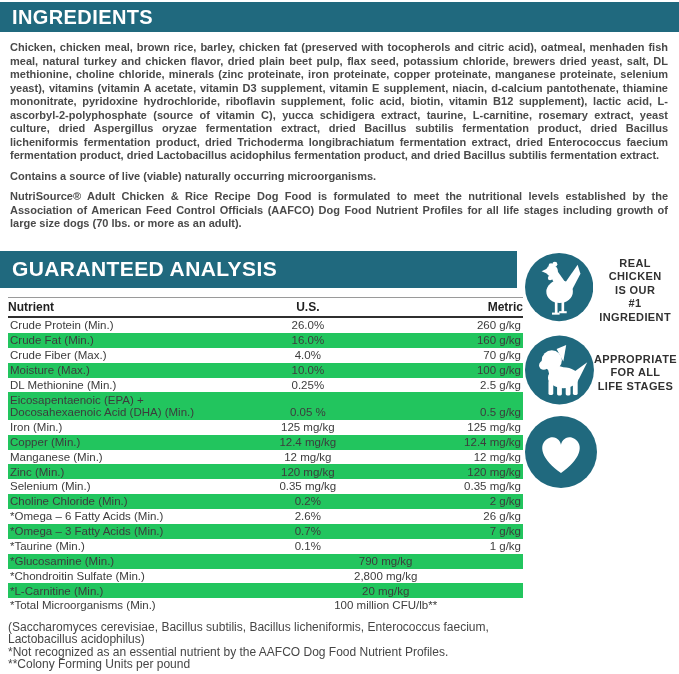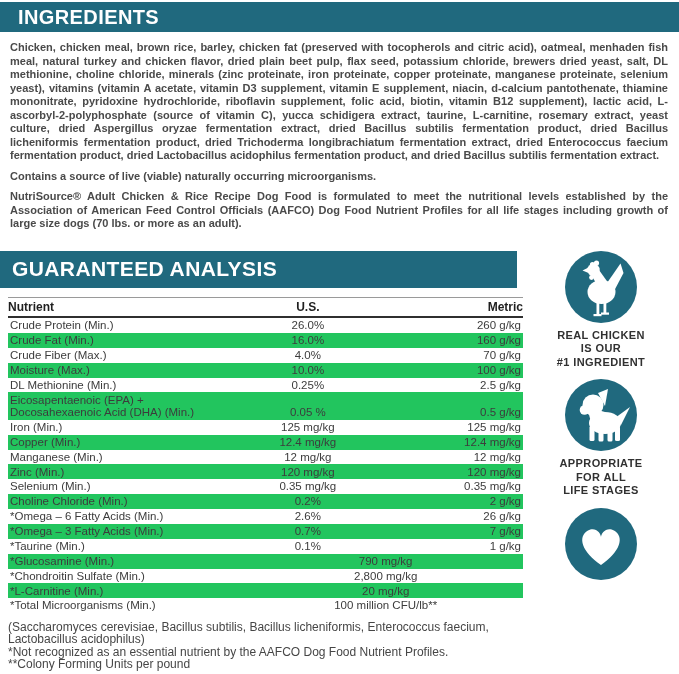--- a/index.html
+++ b/index.html
@@ -15,21 +15,21 @@
     font-weight: bold;
     letter-spacing: 0.4px;
     box-sizing: border-box;
     display: flex;
     align-items: center;
   }
   #ingredients-bar {
     margin-top: 2px;
     height: 30px;
     width: 679px;
-    padding-left: 18px;
+    padding-left: 12px;
     font-size: 20px;
   }
   #ingredients-text {
     padding: 9px 11px 0 10px;
     font-size: 11px;
     line-height: 13.5px;
     color: #4a4a4a;
     font-weight: bold;
   }
   #ingredients-text p {
@@ -86,21 +86,21 @@
   #footnotes .footnote { margin: 0; }
   #right-col {
     flex: 1;
     display: flex;
     flex-direction: column;
     align-items: center;
     padding-top: 0;
   }
   .badge {
     display: flex;
-    flex-direction: column;
+    flex-direction: row;
     align-items: center;
     margin-bottom: 10px;
     width: 152px;
   }
   .badge-icon { width: 72px; height: 72px; }
   .badge-caption {
     margin-top: 6px;
     text-align: center;
     font-weight: bold;
     font-size: 11px;

